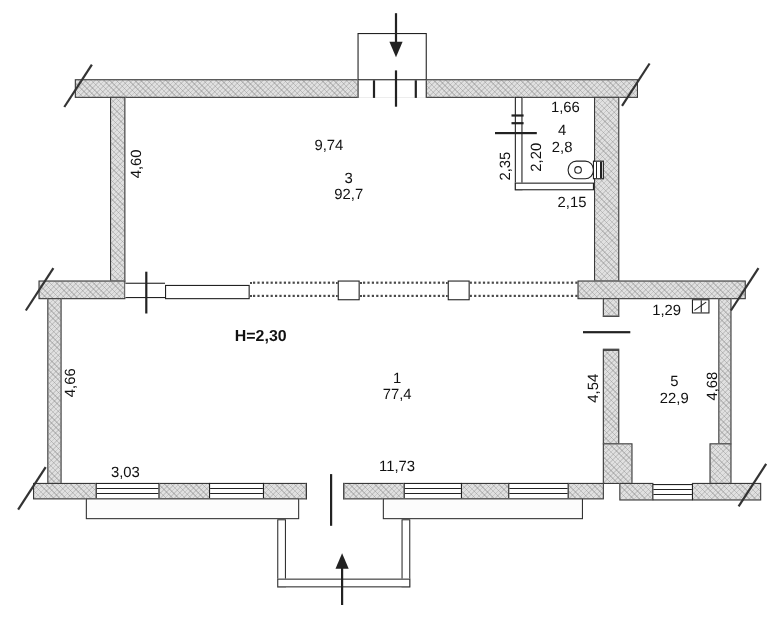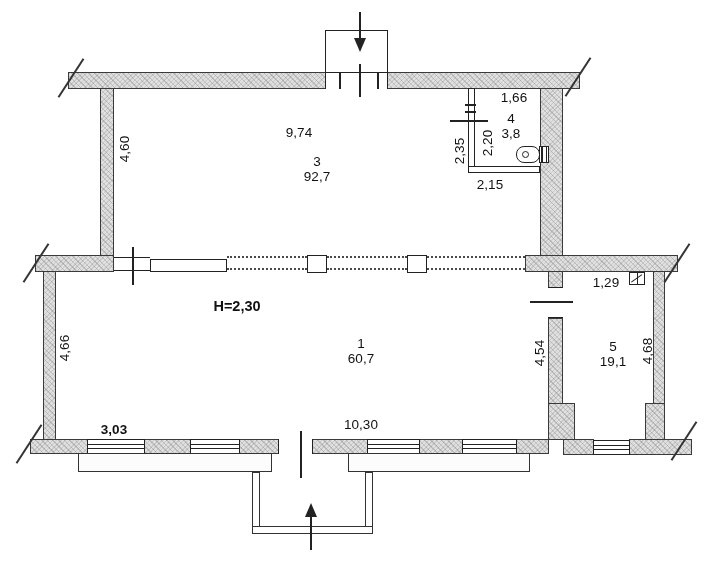--- a/index.html
+++ b/index.html
@@ -145,39 +145,39 @@
   <div class="cut" style="left:36px;top:263px;"></div>
   <div class="cut" style="left:677px;top:263px;"></div>
   <div class="cut" style="left:29px;top:444px;"></div>
   <div class="cut" style="left:684px;top:441px;"></div>
 
   <div class="dim" style="left:299px;top:96px;margin-top:36px;">9,74</div>
   <div class="dim v" style="left:124px;top:149px;">4,60</div>
   <div class="dim" style="left:514px;top:97px;">1,66</div>
   <div class="dim v" style="left:487px;top:143px;">2,20</div>
   <div class="dim v" style="left:459px;top:151px;">2,35</div>
-  <div class="dim" style="left:490px;top:184px;">2,15</div>
+  <div class="dim" style="left:520px;top:184px;">2,15</div>
   <div class="dim b" style="left:237px;top:306px;">H=2,30</div>
   <div class="dim v" style="left:64px;top:348px;">4,66</div>
   <div class="dim v" style="left:539px;top:353px;">4,54</div>
   <div class="dim" style="left:606px;top:282px;">1,29</div>
   <div class="dim v" style="left:647px;top:351px;">4,68</div>
-  <div class="dim" style="left:114px;top:429px;font-weight:bold;">3,03</div>
-  <div class="dim" style="left:361px;top:424px;">10,30</div>
+  <div class="dim" style="left:114px;top:429px;">3,03</div>
+  <div class="dim" style="left:361px;top:424px;">11,73</div>
 
   <div class="room-label" style="left:317px;top:169px;">
     <span>3</span>
     <span>92,7</span>
   </div>
   <div class="room-label" style="left:511px;top:126px;">
     <span>4</span>
-    <span>3,8</span>
+    <span>2,8</span>
   </div>
   <div class="room-label" style="left:361px;top:351px;">
     <span>1</span>
-    <span>60,7</span>
+    <span>77,4</span>
   </div>
   <div class="room-label" style="left:613px;top:354px;">
     <span>5</span>
-    <span>19,1</span>
+    <span>22,9</span>
   </div>
 
 </div>
 
 </body></html>

